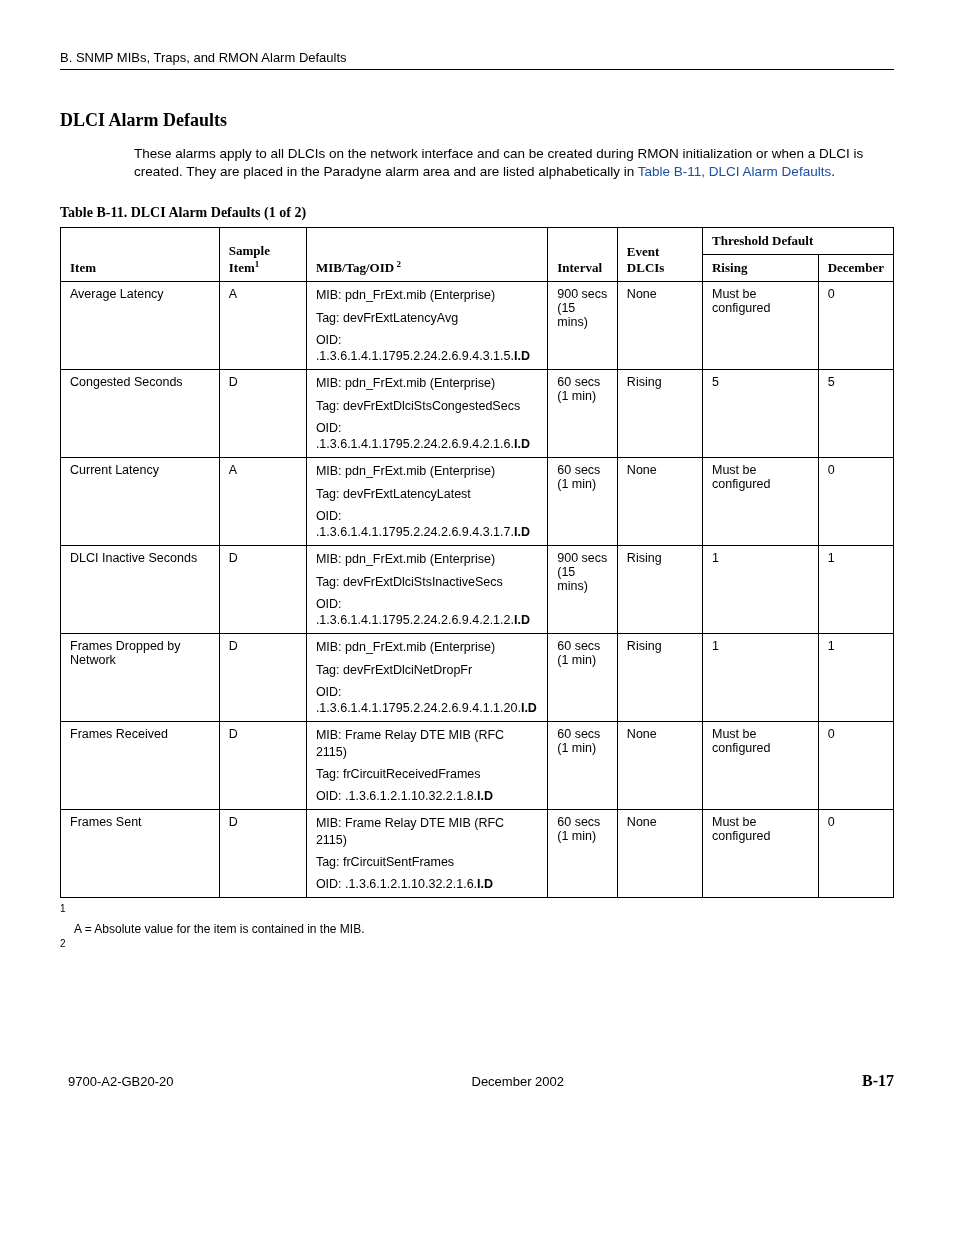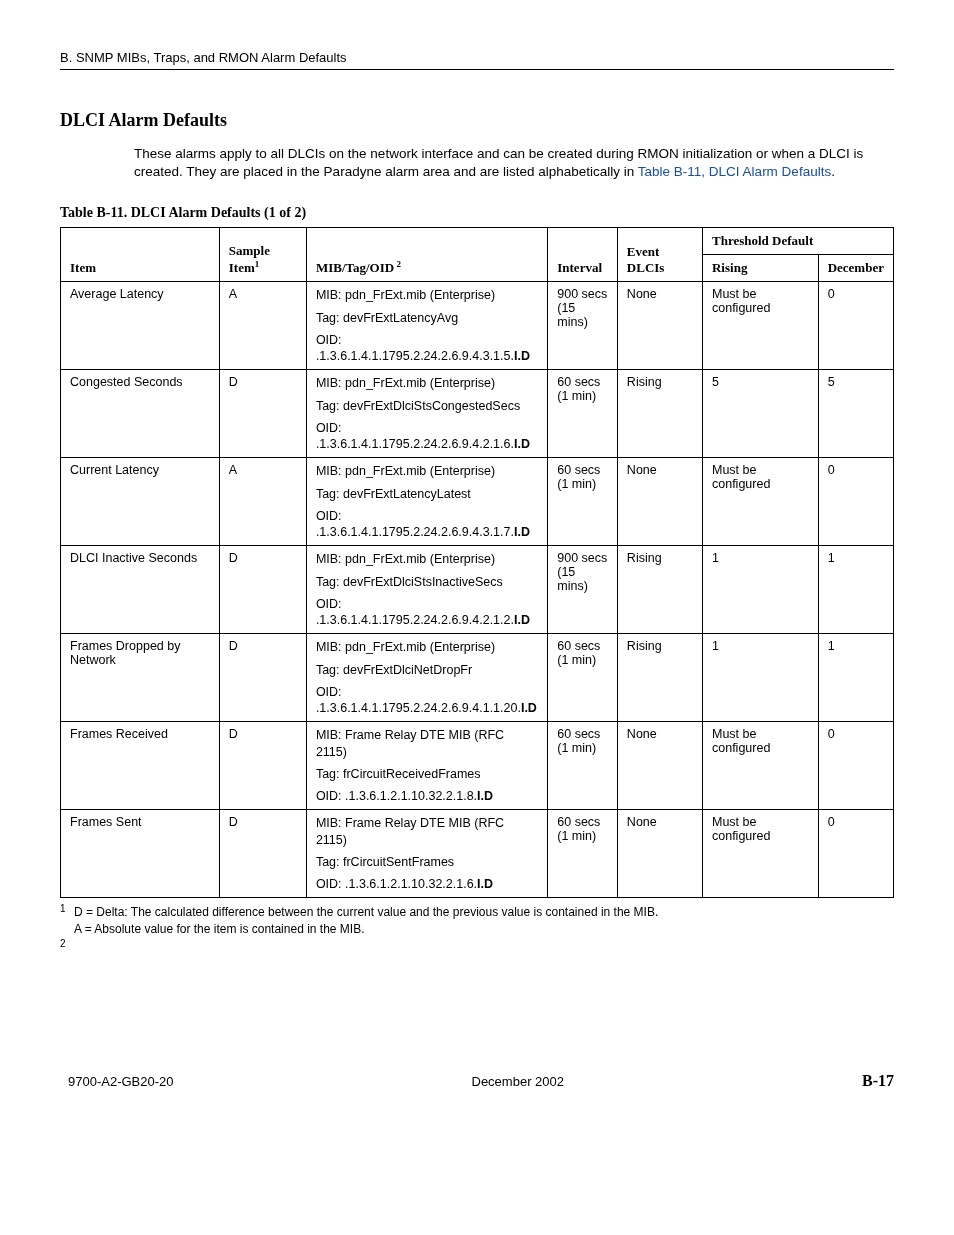--- a/index.html
+++ b/index.html
@@ -220,21 +220,21 @@
         <td>Must be configured</td>
         <td>0</td>
       </tr>
     </tbody>
 </table>
 
 <div class="footnotes">
   <div class="fn">
     <div class="num">1</div>
     <div>
-      <span>D = Delta: The calculated difference between the current value and the previous value is contained in the MIB.</span><br>
+      <br>
       <span>A = Absolute value for the item is contained in the MIB.</span>
     </div>
   </div>
   <div class="fn">
     <div class="num">2</div>
   </div>
 </div>
 
 <div class="footer">
   <div>9700-A2-GB20-20</div>

